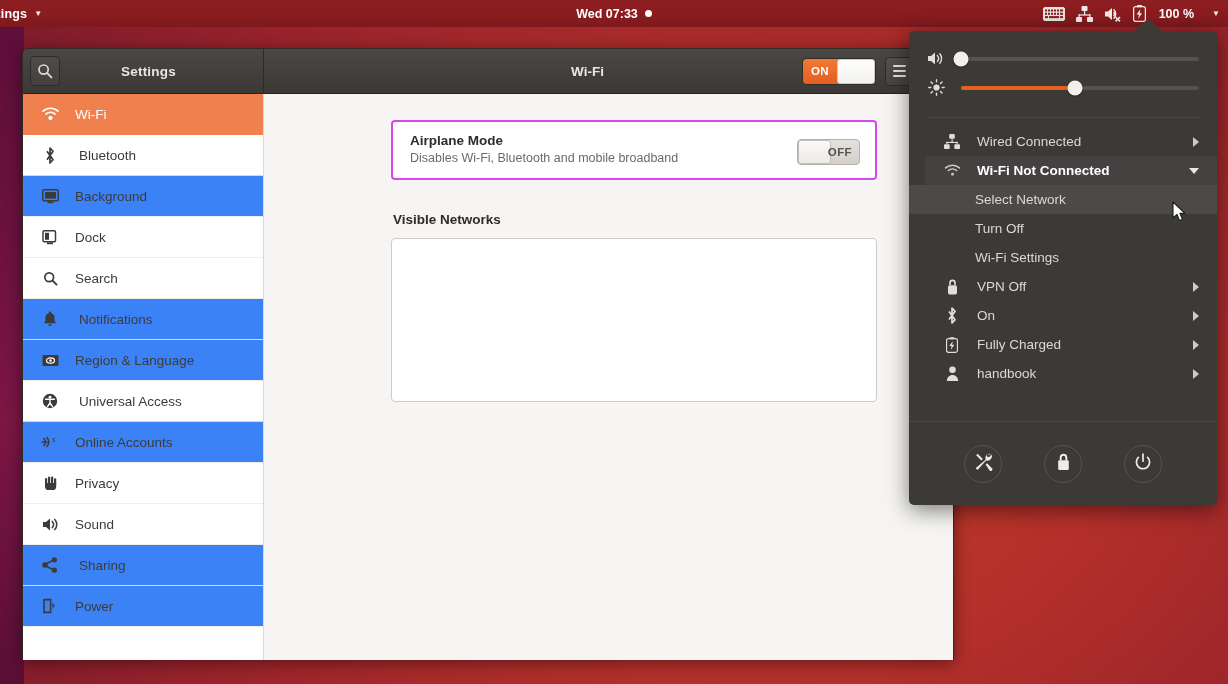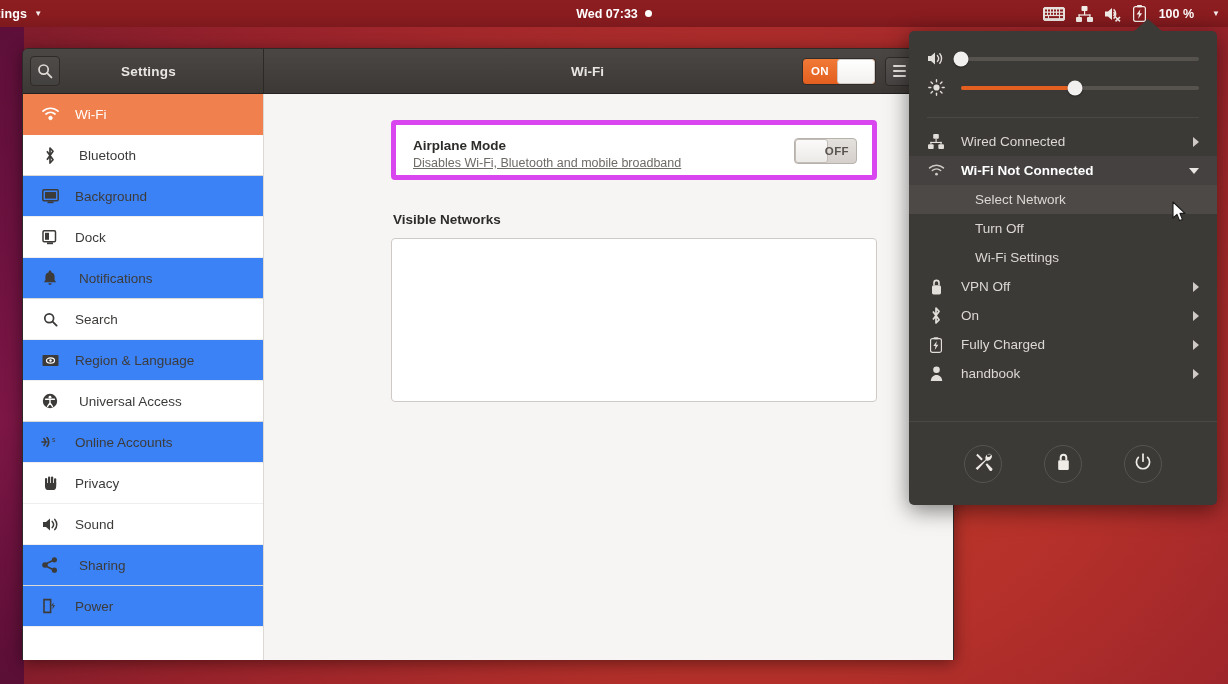--- a/index.html
+++ b/index.html
@@ -145,26 +145,26 @@
   .side-item.selected svg { fill: #ffffff; stroke: #ffffff; }
   .side-item svg { fill: #3d3b39; }
 
   
   #content {
     flex: 1; background: #f6f5f4; padding: 26px 0 0 0;
     position: relative;
   }
   .content-inner { width: 486px; margin: 0 auto; margin-left: 127px; }
   .panel-card {
-    background: #ffffff; border: 5px solid #d946ef; border-radius: 4px;
-    display: flex; align-items: flex-start; justify-content: space-between;
+    background: #ffffff; border: 2px solid #d946ef; border-radius: 4px;
+    display: flex; align-items: flex-end; justify-content: space-between;
     padding: 13px 15px 13px 17px; height: 60px; gap: 40px;
   }
   .pc-title { font-size: 13.5px; font-weight: bold; color: #2e2c2a; }
-  .pc-sub { font-size: 12.5px; color: #6e6a66; margin-top: 3px; text-decoration: underline; }
+  .pc-sub { font-size: 12.5px; color: #6e6a66; margin-top: 3px; }
   .gtk-switch.off {
     background: linear-gradient(180deg, #e4e0dc 0%, #d5d0cb 100%);
     border: 1px solid #b7b1ab; width: 63px; height: 26px;
   }
   .gtk-switch.off .sw-label {
     position:absolute; right: 7px; color: #58534f; letter-spacing:.4px;
   }
   .gtk-switch.off .sw-knob {
     position:absolute; left: 0px; top:0; width: 33px; height: 24px;
     background: linear-gradient(180deg,#fbfafa 0%,#eceae7 100%);
@@ -209,21 +209,21 @@
     background: #e35f20;
   }
   .slider-knob {
     position: absolute; top: 50%; width: 15px; height: 15px;
     border-radius: 50%; background: #f2f0ee; transform: translate(-50%, -50%);
     box-shadow: 0 1px 2px rgba(0,0,0,.4);
   }
   .sm-divider { height: 1px; background: #4a4744; margin: 9px 18px 0 18px; }
   .sm-row {
     display: flex; align-items: center; height: 29px;
-    padding: 0 14px 0 18px; gap: 16px;
+    padding: 0 14px 0 18px; gap: 16px; margin-left: 16px;
   }
   .sm-row .sm-icon { width: 18px; display:flex; align-items:center; justify-content:center; }
   .sm-row .sm-label { flex: 1; }
   .sm-row.expanded { background: #444140; font-weight: bold; color: #ffffff; }
   .sm-sub {
     display: flex; align-items: center; height: 29px;
     padding-left: 66px; color: #dcd8d4;
   }
   .sm-sub.highlight { background: #4c4947; }
   .chev-right {
@@ -393,38 +393,38 @@
         <span class="si-icon">
           <svg width="16" height="15" viewBox="0 0 16 15">
             <rect x="1" y="0.8" width="12.5" height="11" rx="1.2" fill="none" stroke="#3d3b39" stroke-width="1.5"></rect>
             <rect x="3" y="2.8" width="4" height="7" fill="#3d3b39"></rect>
             <rect x="5" y="12.4" width="6" height="1.8" fill="#3d3b39"></rect>
           </svg>
         </span>
         <span>Dock</span>
       </div>
 
+      <div class="side-item">
+        <span class="si-icon">
+          <svg width="15" height="15" viewBox="0 0 15 15">
+            <circle cx="6.2" cy="6.2" r="4.4" fill="none" stroke="#3d3b39" stroke-width="1.7"></circle>
+            <line x1="9.6" y1="9.6" x2="13.6" y2="13.6" stroke="#3d3b39" stroke-width="1.9" stroke-linecap="round"></line>
+          </svg>
+        </span>
+        <span>Search</span>
+      </div>
+
       <div class="side-item alt sep">
         <span class="si-icon">
           <svg width="14" height="16" viewBox="0 0 14 16" fill="#3d3b39">
             <path d="M7 0.5a1.3 1.3 0 0 1 1.3 1.3v.5A4.6 4.6 0 0 1 11.6 6.8V10l1.5 2.2H0.9L2.4 10V6.8A4.6 4.6 0 0 1 5.7 2.3v-.5A1.3 1.3 0 0 1 7 .5z"></path>
             <path d="M5.3 13.3h3.4a1.7 1.7 0 0 1-3.4 0z"></path>
           </svg>
         </span>
         <span>Notifications</span>
-      </div>
-
-      <div class="side-item">
-        <span class="si-icon">
-          <svg width="15" height="15" viewBox="0 0 15 15">
-            <circle cx="6.2" cy="6.2" r="4.4" fill="none" stroke="#3d3b39" stroke-width="1.7"></circle>
-            <line x1="9.6" y1="9.6" x2="13.6" y2="13.6" stroke="#3d3b39" stroke-width="1.9" stroke-linecap="round"></line>
-          </svg>
-        </span>
-        <span>Search</span>
       </div>
 
       <div class="side-item alt">
         <span class="si-icon">
           <svg width="17" height="13" viewBox="0 0 17 13">
             <rect x="0.5" y="1" width="16" height="11" rx="1" fill="#3d3b39"></rect>
             <ellipse cx="8.5" cy="6.5" rx="4" ry="2.6" fill="none" stroke="#ffffff" stroke-width="1.2"></ellipse>
             <circle cx="8.5" cy="6.5" r="1.2" fill="#ffffff"></circle>
           </svg>
         </span>

